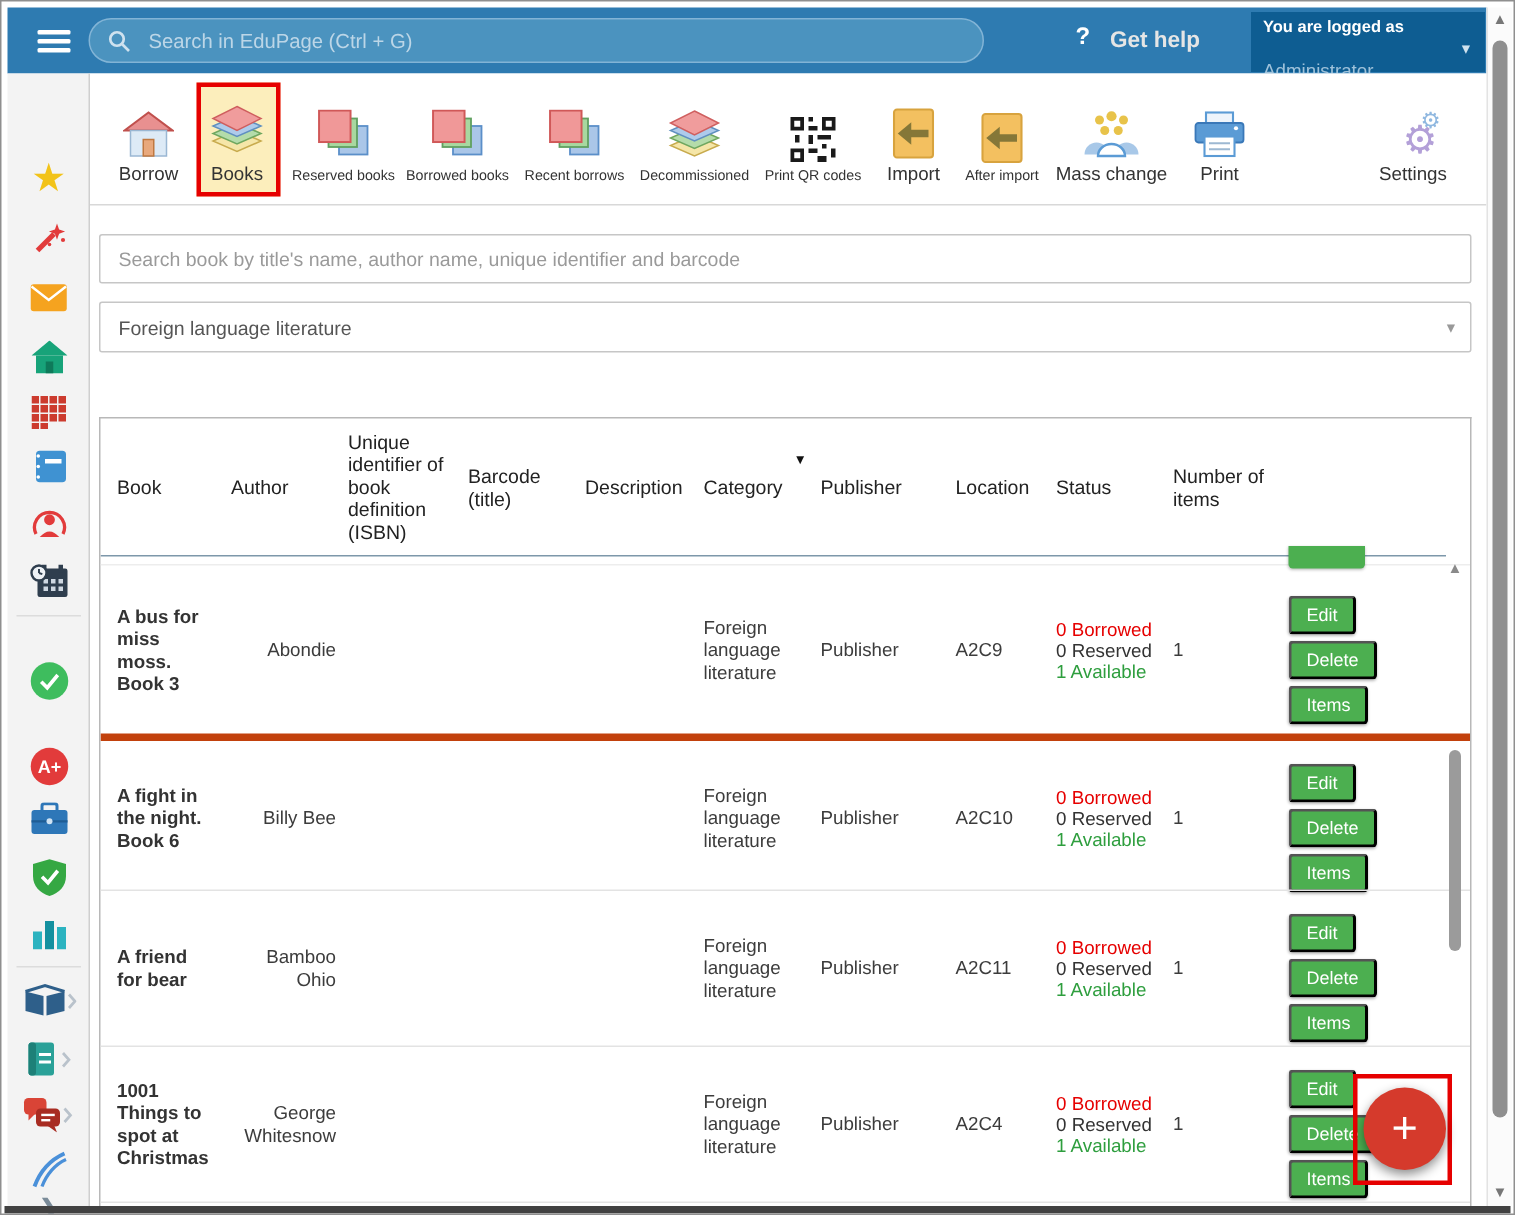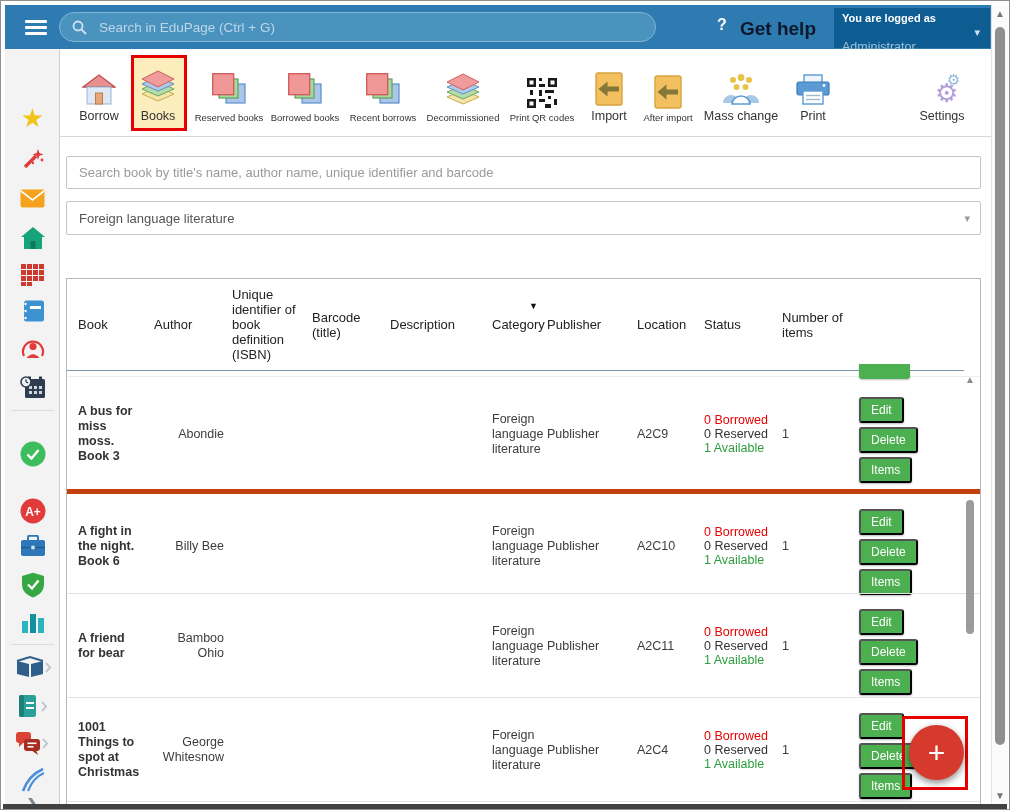--- a/index.html
+++ b/index.html
@@ -6,21 +6,21 @@
   .frame{position:relative;width:1008px;height:808px;border:1px solid #8f8f8f;background:#fff;overflow:hidden;}
   .abs{position:absolute;}
   
   .topbar{left:4px;top:4px;width:986px;height:44px;background:#2e7bb1;}
   .hamburger{left:20px;top:15px;width:22px;height:17px;cursor:pointer;}
   .hamburger span{display:block;height:3px;background:#fff;margin-bottom:3px;border-radius:1px;}
   .search-pill{left:54px;top:7px;width:597px;height:30px;background:#4b93bf;border:1px solid #82b4d6;border-radius:16px;display:flex;align-items:center;padding:0 12px;box-sizing:border-box;}
   .search-pill input{flex:1;background:transparent;border:none;outline:none;color:#e2eef7;font-size:13.5px;margin-left:10px;font-family:inherit;}
   .search-pill input::placeholder{color:#bcd6e7;}
   .help-q{left:712px;top:11px;color:#fff;font-size:16px;font-weight:bold;}
-  .get-help{left:735px;top:13px;color:#0f172a;font-size:19px;font-weight:bold;cursor:pointer;}
+  .get-help{left:735px;top:13px;color:#e5e5e5;font-size:15px;font-weight:bold;cursor:pointer;}
   .logged-box{left:829px;top:3px;width:156px;height:40px;background:#0e5d92;color:#fff;padding:4px 8px;box-sizing:border-box;cursor:pointer;}
   .logged-label{font-size:11px;font-weight:bold;}
   .logged-user{font-size:12.5px;color:#9fc2da;margin-top:16px;}
   .logged-caret{position:absolute;right:10px;top:18px;color:#cfe2ef;font-size:11px;}
   
   .toolbar{left:59px;top:48px;width:931px;height:87px;background:#fff;border-bottom:1px solid #d8d8d8;}
   .tb-item{position:absolute;top:8px;height:66px;width:94px;display:flex;flex-direction:column;align-items:center;justify-content:flex-end;gap:3px;cursor:pointer;}
   .tb-item .lbl{font-size:12.5px;color:#333;white-space:nowrap;}
   .tb-item.sm .lbl{font-size:9.5px;}
   .tb-books-box{left:71px;top:6px;width:56px;height:76px;background:#fceebc;border:3px solid #e60000;box-sizing:border-box;}
@@ -34,21 +34,21 @@
   .search-input{left:65px;top:155px;width:915px;height:33px;border:1px solid #c6c6c6;border-radius:2px;box-sizing:border-box;font-size:13px;color:#444;padding:0 12px;outline:none;font-family:inherit;}
   .search-input::placeholder{color:#9a9a9a;}
   .cat-select{left:65px;top:200px;width:915px;height:34px;border:1px solid #c6c6c6;border-radius:2px;box-sizing:border-box;background:#fff;display:flex;align-items:center;padding:0 12px;font-size:13px;color:#555;cursor:pointer;}
   .cat-caret{position:absolute;right:10px;color:#999;font-size:11px;}
   
   .btable{left:65px;top:277px;width:915px;height:529px;border:1px solid #b8b8b8;border-bottom:none;box-sizing:border-box;overflow:hidden;background:#fff;}
   .hdr-cell{position:absolute;top:0;height:91px;display:flex;align-items:center;font-size:13px;color:#222;line-height:15px;cursor:pointer;}
   .hdr-line{position:absolute;top:91px;left:0;width:897px;height:1px;background:#7d97aa;}
   .sort-caret{position:absolute;left:462px;top:22px;font-size:9px;color:#111;}
   .c-book{left:11px;width:66px;} .c-author{left:87px;width:70px;text-align:right;} .c-isbn{left:165px;width:70px;}
-  .c-barcode{left:245px;width:64px;} .c-desc{left:323px;width:72px;} .c-cat{left:402px;width:58px;margin-left:23px;}
+  .c-barcode{left:245px;width:64px;} .c-desc{left:323px;width:72px;} .c-cat{left:402px;width:58px;}
   .c-pub{left:480px;width:64px;} .c-loc{left:570px;width:62px;} .c-status{left:637px;width:74px;}
   .c-items{left:715px;width:70px;}
   .brow{position:absolute;left:0;width:913px;height:104px;}
   .cell{position:absolute;top:50%;transform:translateY(-50%);font-size:12.5px;color:#3c3c3c;line-height:15px;}
   .cell.book{font-weight:bold;color:#333;}
   .status .ln{line-height:14px;font-size:12.5px;}
   .st-red{color:#e60000;} .st-dark{color:#333;} .st-green{color:#2e9e3e;}
   .act-btn{position:absolute;left:792px;background:#4caf50;color:#fff;font-size:12px;padding:4px 10px;border-radius:3px;box-shadow:0 1px 2px rgba(0,0,0,.28);cursor:pointer;white-space:nowrap;}
   .sliver{position:absolute;left:792px;background:#4caf50;box-shadow:0 1px 2px rgba(0,0,0,.25);}
   .inner-up{position:absolute;left:895px;top:95px;width:16px;text-align:center;font-size:10px;color:#8a8a8a;cursor:pointer;}

